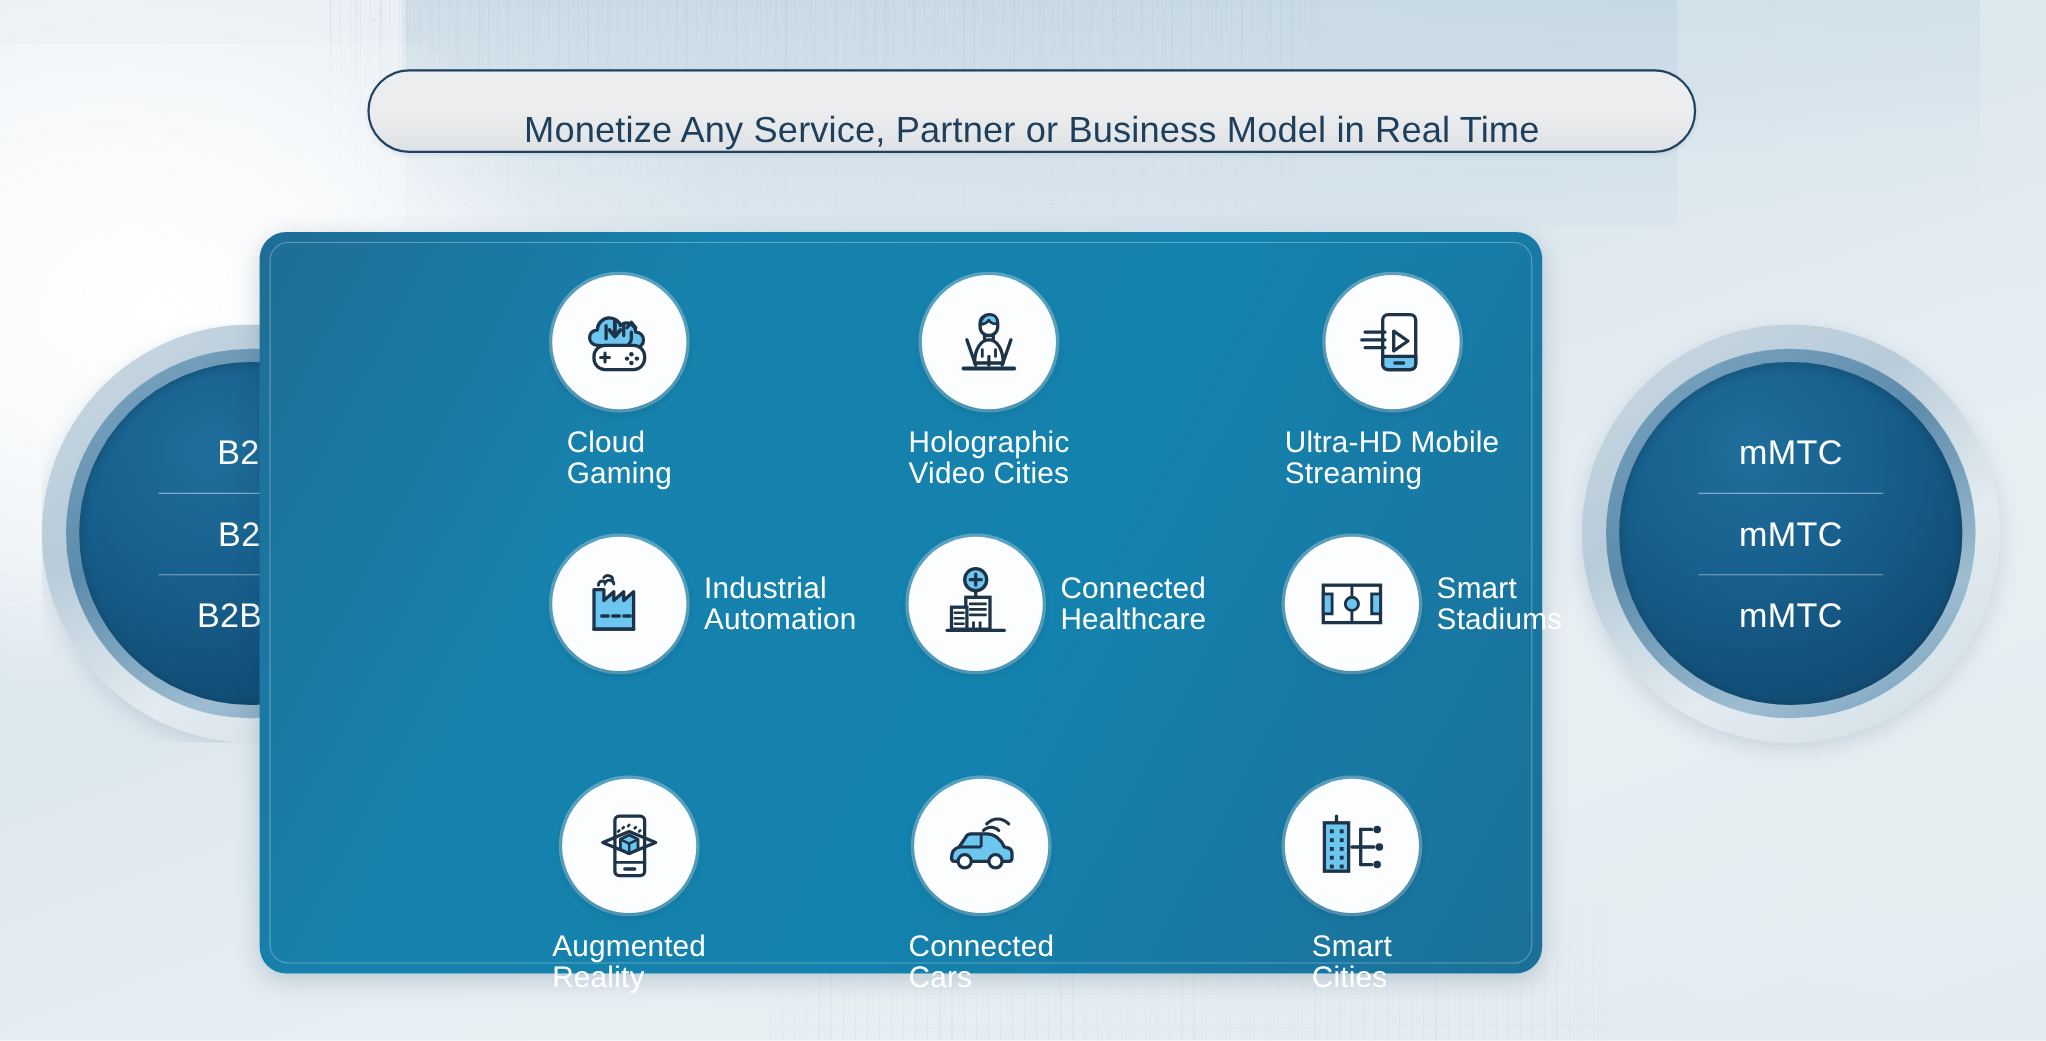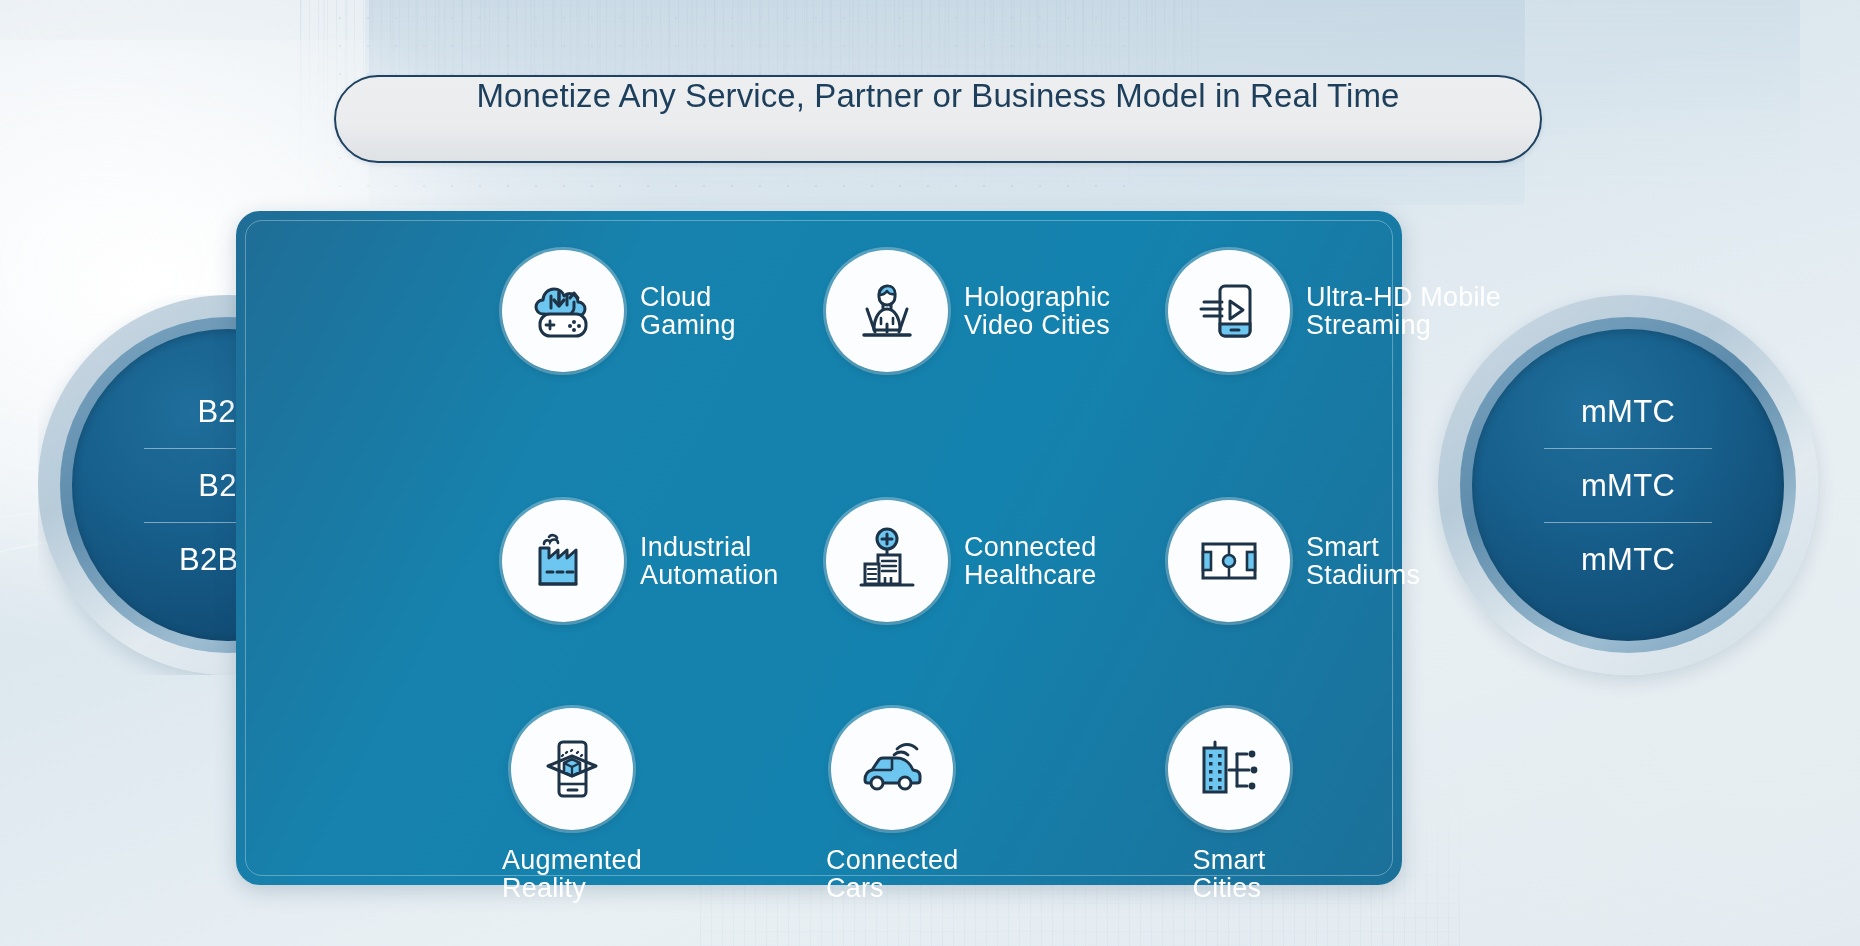--- a/index.html
+++ b/index.html
@@ -69,27 +69,26 @@
   .bg-ghost-panel {
     position: absolute; left: 368px; top: 0; width: 1158px; height: 205px;
     background: linear-gradient(180deg, rgba(132,170,198,.30) 0%, rgba(160,192,214,.14) 100%);
     border-left: 1px solid rgba(255,255,255,.35);
     border-right: 1px solid rgba(255,255,255,.35);
   }
 
   
   .title-pill {
     position: absolute; left: 334px; top: 63px;
-    width: 1208px; height: 88px;
+    width: 1208px; height: 76px;
     border: 2.5px solid #1e4260;
     border-radius: 48px;
     background: linear-gradient(180deg, #eceeef 0%, #eaecee 55%, #dfe2e5 100%);
-    display: flex; align-items: flex-start; justify-content: center;
+    display: flex; align-items: flex-end; justify-content: center;
     box-shadow: 0 2px 5px rgba(30,66,96,.10);
-    margin-top: 12px;
   }
   .title-text {
     font-size: 33px;
     color: #1d3f5c;
     letter-spacing: .1px;
     white-space: nowrap;
   }
 
   
   .main-panel {
@@ -116,22 +115,22 @@
 
   
   .cell {
     position: absolute;
     display: flex; align-items: center; gap: 16px;
   }
   .cell-c1 { left: 502px; }
   .cell-c2 { left: 826px; }
   .cell-c3 { left: 1168px; }
 
-  .cell-r1 { top: 250px; }
-  .cell-r2 { top: 500px; align-items: center; }
+  .cell-r1 { top: 250px; flex-direction: column; }
+  .cell-r2 { top: 488px; align-items: center; }
   .cell-r3 { top: 708px; flex-direction: column; }
 
   .icon-circle {
     width: 122px; height: 122px; flex: 0 0 122px;
     border-radius: 50%;
     background: #fbfdfe;
     box-shadow: 0 3px 8px rgba(10,45,70,.22), 0 0 0 3px rgba(255,255,255,.30);
     display: flex; align-items: center; justify-content: center;
   }
   .icon-circle svg { display: block; }

